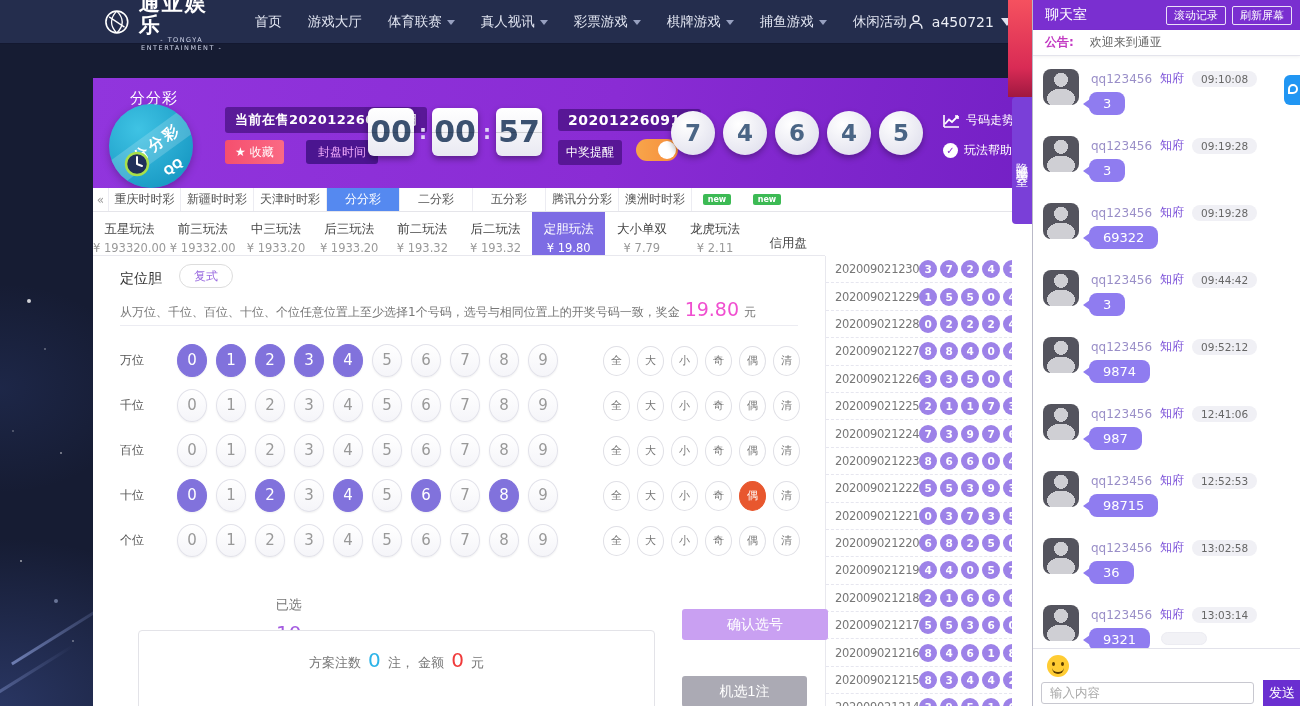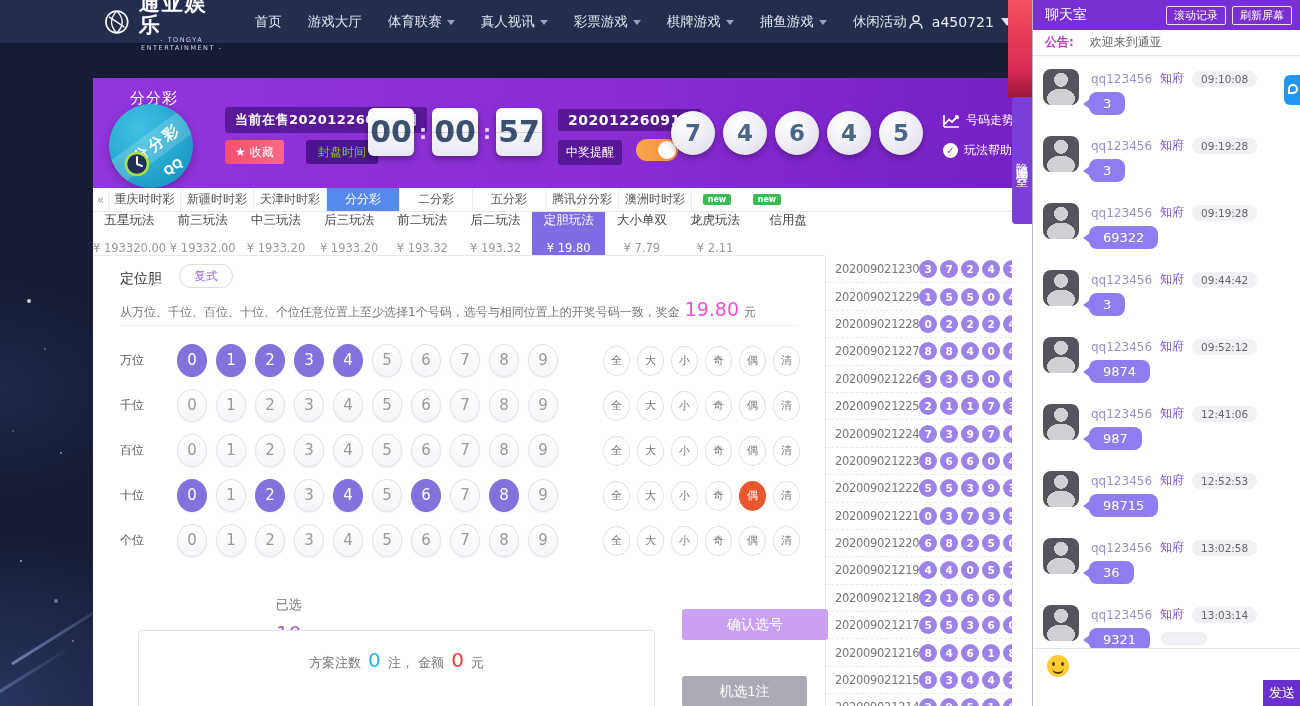--- a/index.html
+++ b/index.html
@@ -48,21 +48,21 @@
     background:radial-gradient(circle at 35% 30%, #3fc3e4, #1b9cc6 75%); overflow:hidden; box-shadow:0 3px 8px rgba(0,0,0,.25); }
   .logo-band { position:absolute; left:-12px; top:26px; width:120px; height:26px; background:rgba(255,255,255,.18);
     transform:rotate(-36deg); color:#fff; font-size:15px; font-weight:bold; letter-spacing:3px; text-align:center; line-height:26px; }
   .logo-qq { position:absolute; right:10px; bottom:14px; color:#fff; font-size:12px; font-weight:bold; transform:rotate(-36deg); }
   .clock-icon { position:absolute; left:14px; bottom:10px; width:28px; height:28px; }
   .issue-badge { position:absolute; left:132px; top:29px; background:rgba(48,6,98,.55); color:#fff;
     font-size:13px; font-weight:bold; padding:4px 10px; border-radius:3px; letter-spacing:.5px; }
   .fav-btn { position:absolute; left:132px; top:62px; height:24px; padding:0 10px; border:none; border-radius:3px;
     background:linear-gradient(90deg,#f54f6e,#fa6a84); color:#fff; font-size:12px; display:flex; align-items:center; gap:4px; cursor:pointer; }
   .close-time-btn { position:absolute; left:213px; top:62px; height:24px; padding:0 12px; border:none; border-radius:3px;
-    background:#4b1590; color:#84cc16; font-size:12px; cursor:pointer; }
+    background:#4b1590; color:#f0abfc; font-size:12px; cursor:pointer; }
   .flip-clock { position:absolute; left:275px; top:30px; display:flex; align-items:center; gap:5px; }
   .flip-card { width:46px; height:48px; border-radius:6px; background:linear-gradient(180deg,#ffffff,#e9e9f2);
     color:#3b5170; font-size:30px; font-weight:bold; text-align:center; line-height:48px; position:relative;
     box-shadow:0 3px 6px rgba(0,0,0,.35); }
   .flip-card::after { content:""; position:absolute; left:0; top:50%; width:100%; height:1px; background:rgba(0,0,0,.14); }
   .colon { color:#e0d4f5; font-size:20px; font-weight:bold; }
   .last-issue-badge { position:absolute; left:465px; top:31px; background:rgba(48,6,98,.55); color:#fff;
     font-size:14px; font-weight:bold; padding:3px 10px; border-radius:3px; letter-spacing:.5px; }
   .win-alert-badge { position:absolute; left:465px; top:62px; background:rgba(48,6,98,.55); color:#fff;
     font-size:12px; padding:4px 8px; border-radius:3px; }
@@ -89,21 +89,21 @@
   .tab { width:73px; font-size:12px; color:#555; text-align:center; line-height:23px;
     border-right:1px solid #ececf2; cursor:pointer; white-space:nowrap; overflow:hidden; }
   .tab:first-of-type { border-left:1px solid #ececf2; }
   .tab.active { background:#5589f0; color:#fff; }
   .tab-new { width:50px; display:flex; align-items:center; justify-content:center; border-right:none; }
   .new-badge { background:#3cba54; color:#fff; font-size:8px; font-weight:bold; border-radius:2px; padding:1px 5px; line-height:9px; }
 
   
   .methods { position:absolute; left:0; top:134px; width:732px; height:44px; background:#fff;
     border-bottom:1px solid #e8e8ee; display:flex; }
-  .method { width:73.2px; display:flex; flex-direction:column; align-items:center; justify-content:space-between; cursor:pointer; }
+  .method { width:73.2px; display:flex; flex-direction:column; align-items:center; justify-content:flex-end; cursor:pointer; }
   .m-name { font-size:12.5px; color:#444; white-space:nowrap; }
   .m-price { font-size:11.5px; color:#999; margin-top:3px; white-space:nowrap; }
   .method.active { background:#7d6ce4; }
   .method.active .m-name, .method.active .m-price { color:#fff; }
 
   
   .history-head { position:absolute; left:732px; top:134px; width:187px; height:44px;
     border-left:1px solid #e8e8ee; border-bottom:1px solid #e8e8ee; display:flex; align-items:center; }
   .hh-label { font-size:13px; color:#999; }
   .hh-issue { margin-left:14px; }
@@ -767,15 +767,16 @@
         </div><div class="bubble">9321</div></div>
     </div>
   <div class="float-service">
     <span class="service-glyph"></span>
   </div>
   <div class="scroll-pill"></div>
   <div class="chat-emoji-row">
     <div class="smiley"></div>
   </div>
   <div class="chat-input-row">
+    <input class="chat-input" placeholder="输入内容" style="">
     <button class="send-btn">发送</button>
   </div>
 </aside>
 
 </body></html>

